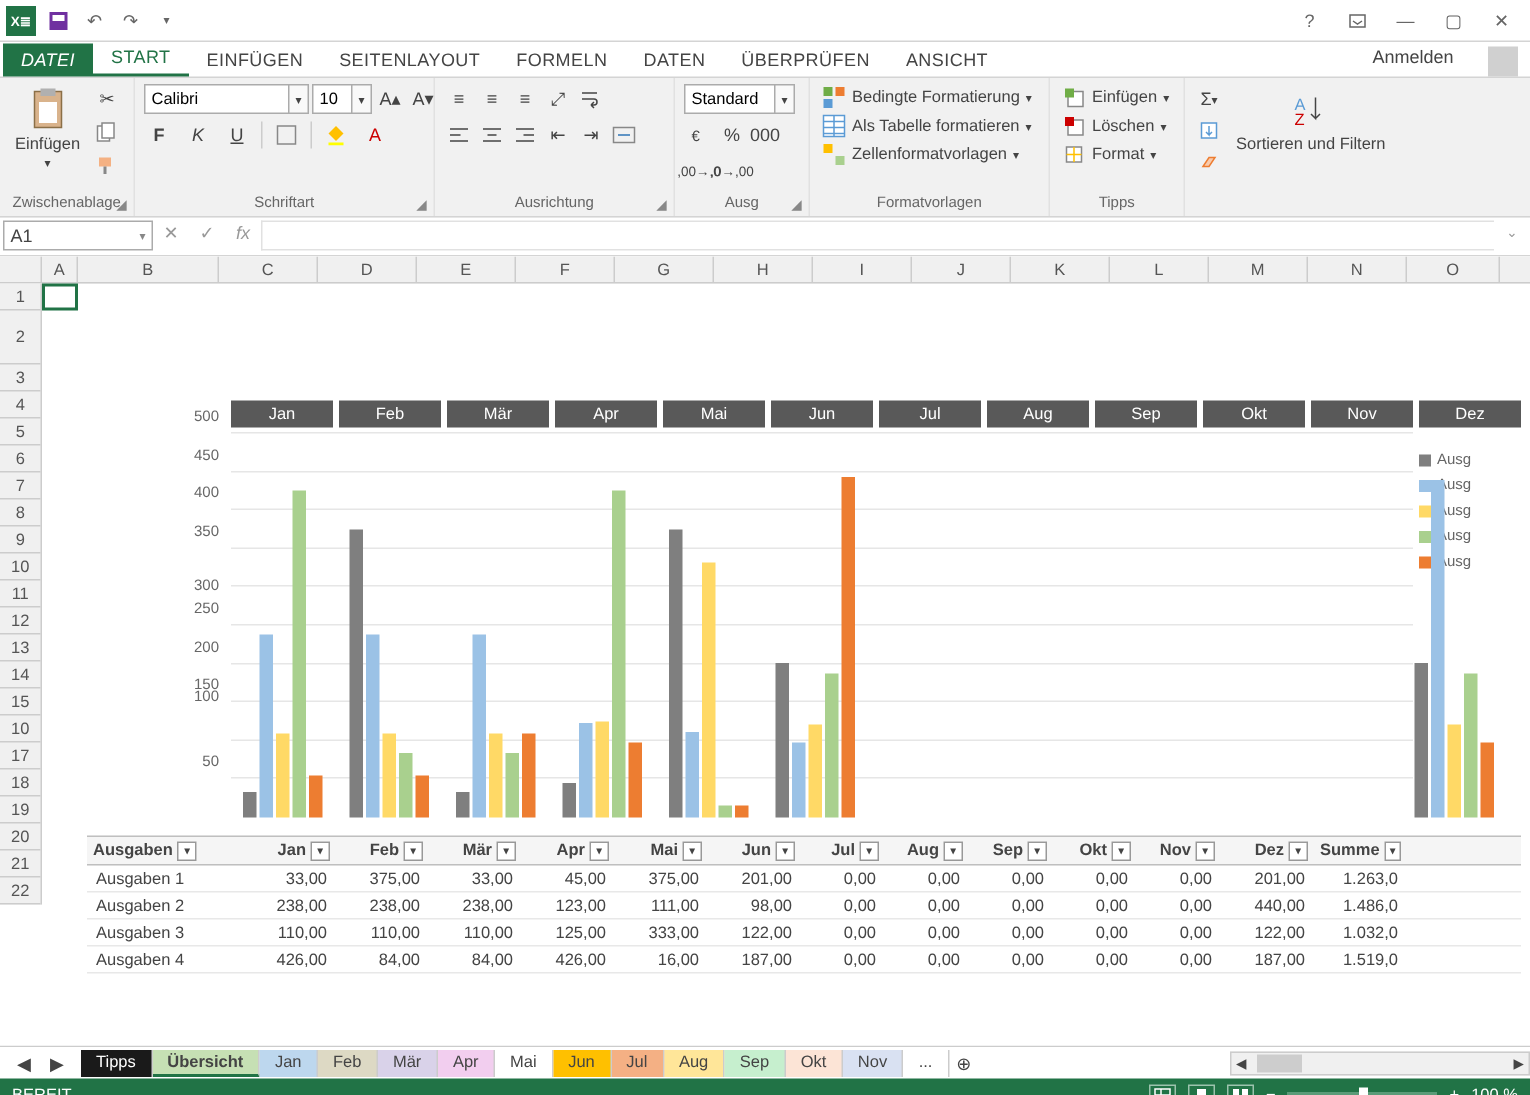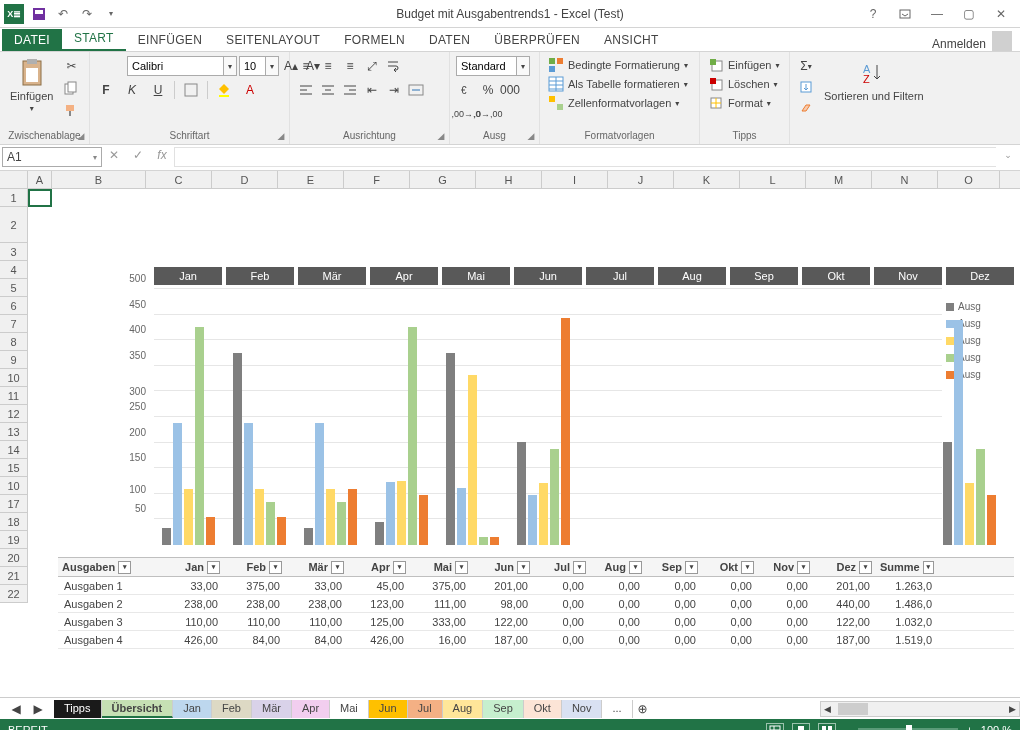--- a/index.html
+++ b/index.html
@@ -10,23 +10,23 @@
 .tb-left { display: flex; align-items: center; gap: 6px; padding-left: 4px; }
 .excel-logo { width: 20px; height: 20px; background: #217346; color: #fff; font-size: 9px; font-weight: bold; display: flex; align-items: center; justify-content: center; }
 .qat-btn { width: 18px; height: 18px; display: flex; align-items: center; justify-content: center; color: #666; cursor: pointer; }
 .tb-title { position: absolute; left: 0; right: 0; text-align: center; font-size: 12px; color: #444; pointer-events: none; }
 .tb-right { margin-left: auto; display: flex; gap: 2px; padding-right: 4px; }
 .win-btn { width: 30px; height: 20px; display: flex; align-items: center; justify-content: center; color: #666; cursor: pointer; }
 
 
 .ribbon-tabs { height: 24px; background: #fff; border-bottom: 1px solid #d4d4d4; display: flex; align-items: flex-end; padding-left: 2px; }
 .rtab { padding: 4px 12px 4px; font-size: 12px; color: #444; cursor: pointer; text-transform: uppercase; letter-spacing: .3px; }
-.rtab.file { background: #217346; color: #fff; }
+.rtab.file { background: #217346; color: #fff; font-style: italic; }
 .rtab.active { color: #217346; border-bottom: 2px solid #217346; }
-.rtab-right { margin-left: auto; display: flex; align-items: flex-end; padding-right: 8px; gap: 6px; }
+.rtab-right { margin-left: auto; display: flex; align-items: flex-start; padding-right: 8px; gap: 23px; }
 .avatar { width: 20px; height: 20px; background: #d0d0d0; }
 
 
 .ribbon { height: 93px; background: #f1f1f1; border-bottom: 1px solid #d4d4d4; display: flex; position: relative; }
 .rgroup { border-right: 1px solid #e1e1e1; display: flex; flex-direction: column; padding: 4px 6px 2px; position: relative; }
 .rgroup-label { text-align: center; font-size: 10px; color: #666; margin-top: auto; padding-top: 2px; height: 14px; }
 .rgroup-body { display: flex; align-items: flex-start; gap: 4px; flex: 1; }
 .big-btn { display: flex; flex-direction: column; align-items: center; gap: 2px; padding: 2px 4px; cursor: pointer; min-width: 40px; }
 .big-btn .icon-lg { width: 30px; height: 30px; display: flex; align-items: center; justify-content: center; font-size: 22px; }
 .big-btn .lbl { font-size: 11px; text-align: center; line-height: 1.1; }
@@ -123,21 +123,20 @@
     <div class="qat-btn">
         <svg width="14" height="14" viewBox="0 0 14 14">
           <rect x="1" y="1" width="12" height="12" fill="#7030a0"></rect>
           <rect x="3" y="3" width="8" height="4" fill="#fff"></rect>
         </svg>
       </div>
     <div class="qat-btn">↶</div>
     <div class="qat-btn">↷</div>
     <div class="qat-btn" style="font-size:8px;">▾</div>
   </div>
-  <div class="tb-title">Budget mit Ausgabentrends1 - Excel (Test)</div>
   <div class="tb-right">
     <div class="win-btn">?</div>
     <div class="win-btn">
         <svg width="12" height="10">
           <rect x="1" y="1" width="10" height="8" fill="none" stroke="#666"></rect>
           <path d="M3 5l3 2 3-2" fill="none" stroke="#666"></path>
         </svg>
       </div>
     <div class="win-btn">—</div>
     <div class="win-btn">▢</div>
@@ -192,21 +191,21 @@
       </div>
     </div>
     <div class="rgroup-label">Zwischenablage</div>
     <div class="dialog-launcher">◢</div>
   </div>
 
   <div class="rgroup" style="width:200px;">
     <div class="rgroup-body vstack" style="gap:4px;">
       <div class="hstack">
         <div class="combo">
-            <input style="width: 96px; margin-left: 31px;" value="Calibri">
+            <input style="width: 96px;" value="Calibri">
             <div class="cbtn">▾</div>
           </div>
         <div class="combo">
             <input style="width: 26px;" value="10">
             <div class="cbtn">▾</div>
           </div>
         <div class="small-btn">A▴</div>
         <div class="small-btn">A▾</div>
       </div>
       <div class="hstack" style="gap:6px;">
@@ -474,21 +473,21 @@
           <div class="mtab">Jul</div>
           <div class="mtab">Aug</div>
           <div class="mtab">Sep</div>
           <div class="mtab">Okt</div>
           <div class="mtab">Nov</div>
           <div class="mtab">Dez</div>
         </div>
       <div class="plot-area">
         <div class="yaxis" id="yaxis">
             <div class="ytick" style="bottom: 25.6px;">50</div>
-            <div class="ytick" style="bottom: 45px;">100</div>
+            <div class="ytick" style="bottom: 69px;">100</div>
             <div class="ytick" style="bottom: 76.8px;">150</div>
             <div class="ytick" style="bottom: 102.4px;">200</div>
             <div class="ytick" style="bottom: 128px;">250</div>
             <div class="ytick" style="bottom: 143px;">300</div>
             <div class="ytick" style="bottom: 179.2px;">350</div>
             <div class="ytick" style="bottom: 204.8px;">400</div>
             <div class="ytick" style="bottom: 230.4px;">450</div>
             <div class="ytick" style="bottom: 256px;">500</div>
           </div>
         <div class="bars-area" id="bars-area">

